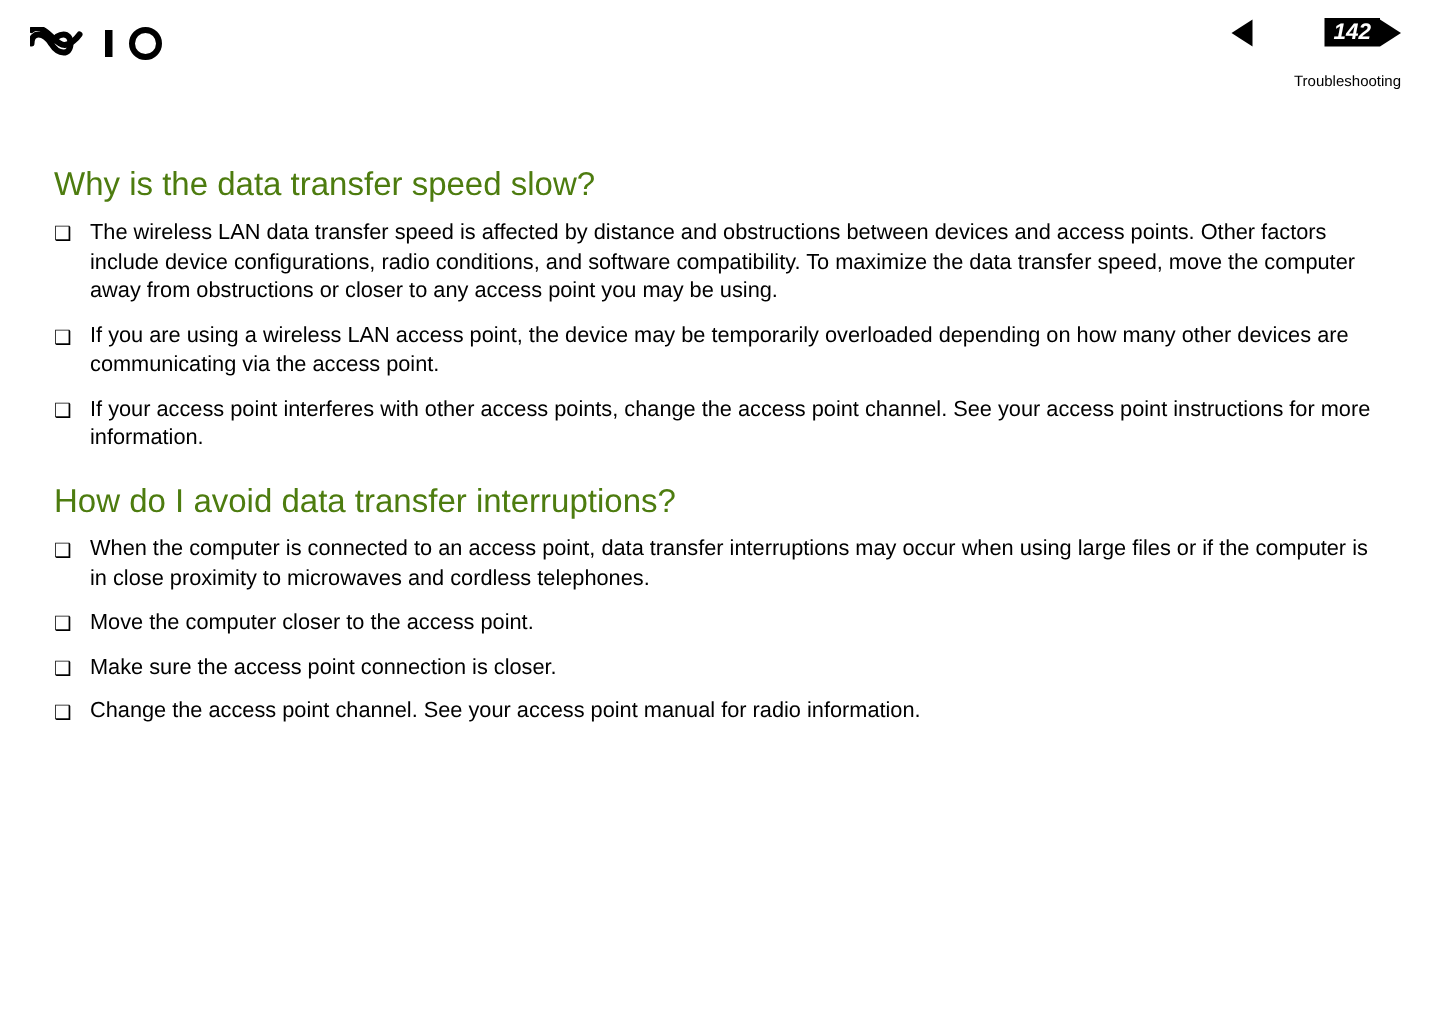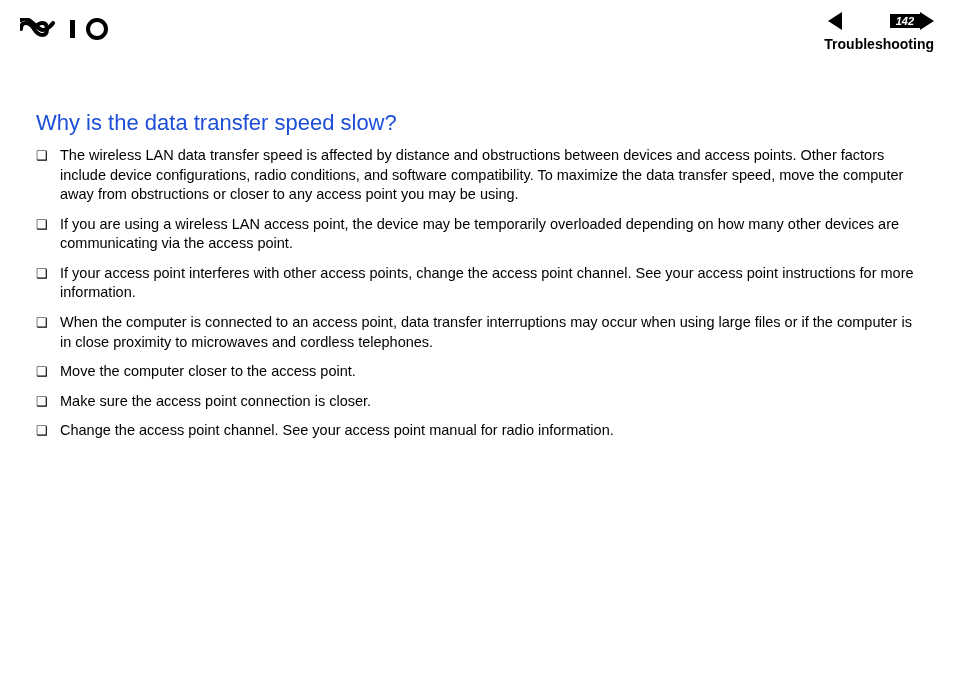--- a/index.html
+++ b/index.html
@@ -34,42 +34,42 @@
     display: flex;
     align-items: center;
     justify-content: flex-end;
     gap: 0;
   }
   .page-badge {
     background: #000;
     color: #fff;
     font-weight: bold;
     font-style: italic;
-    font-size: 11px;
+    font-size: 15px;
     padding: 1px 6px;
     margin-left: 48px;
   }
   .tri-left, .tri-right {
     width: 0;
     height: 0;
     border-top: 9px solid transparent;
     border-bottom: 9px solid transparent;
   }
   .tri-left { border-right: 14px solid #000; }
   .tri-right { border-left: 14px solid #000; }
   .section-title {
-    font-weight: bold;
-    font-size: 14px;
-    margin-top: 6px;
+    font-weight: normal;
+    font-size: 10px;
+    margin-top: 18px;
   }
   .content {
     padding: 30px 36px 0 36px;
   }
   .q-heading {
-    color: #1d4ed8;
+    color: #4d7c0f;
     font-size: 22px;
     font-weight: 400;
     margin: 18px 0 10px 0;
   }
   ul.bullets {
     list-style: none;
     padding: 0;
     margin: 0;
   }
   ul.bullets li {
@@ -126,20 +126,21 @@
       <li>
         <span class="bullet-icon">❑</span>
         <span class="bullet-text">If you are using a wireless LAN access point, the device may be temporarily overloaded depending on how many other devices are communicating via the access point.</span>
       </li>
       <li>
         <span class="bullet-icon">❑</span>
         <span class="bullet-text">If your access point interferes with other access points, change the access point channel. See your access point instructions for more information.</span>
       </li>
     </ul>
 
+    <h2 class="q-heading">How do I avoid data transfer interruptions?</h2>
     <ul class="bullets">
       <li>
         <span class="bullet-icon">❑</span>
         <span class="bullet-text">When the computer is connected to an access point, data transfer interruptions may occur when using large files or if the computer is in close proximity to microwaves and cordless telephones.</span>
       </li>
       <li>
         <span class="bullet-icon">❑</span>
         <span class="bullet-text">Move the computer closer to the access point.</span>
       </li>
       <li>

